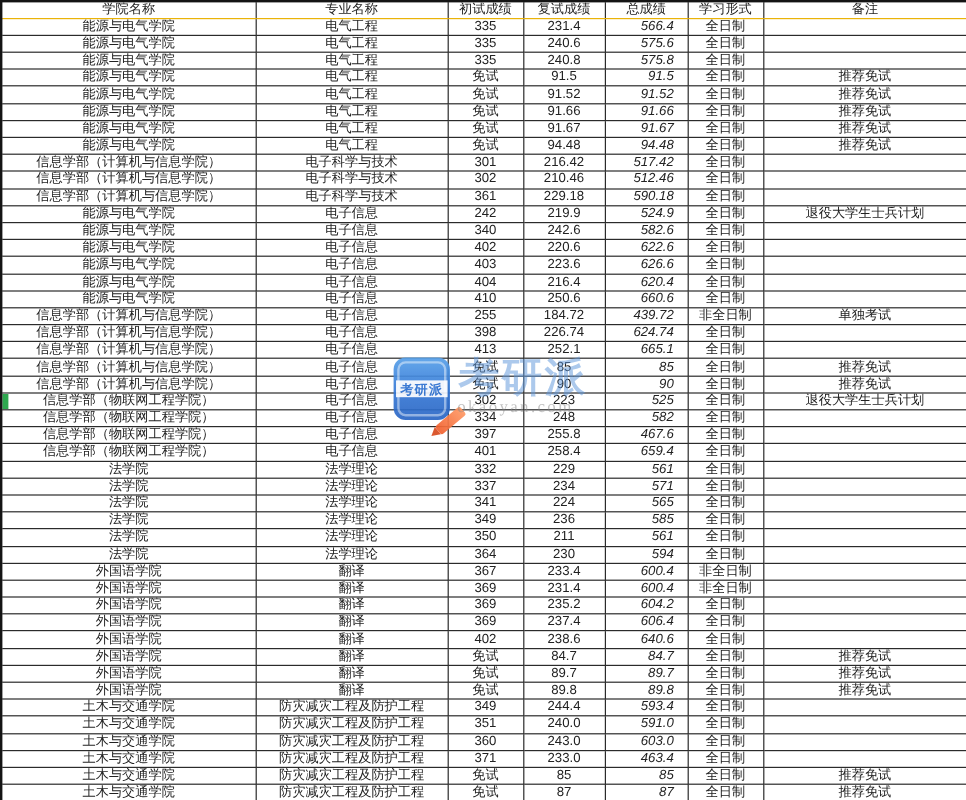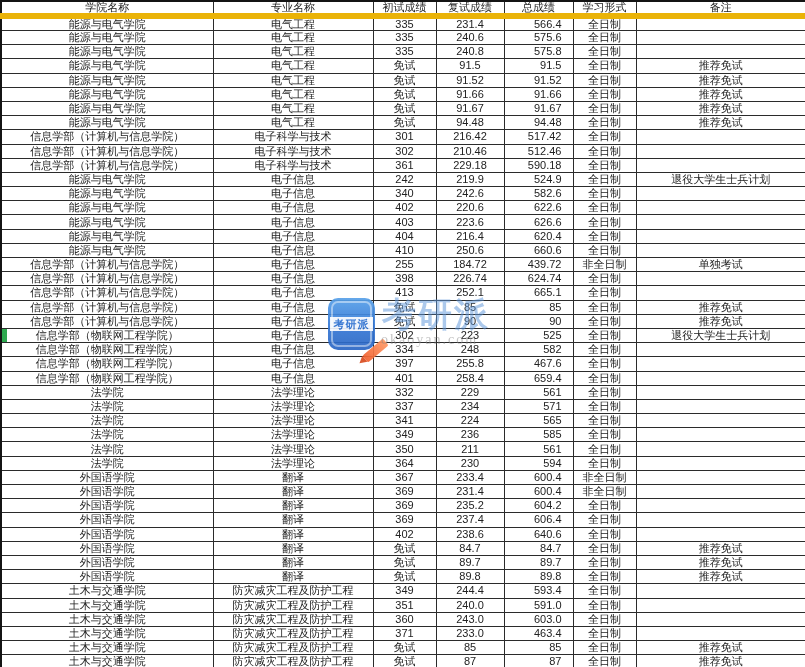--- a/index.html
+++ b/index.html
@@ -6,22 +6,22 @@
   body{font-family:"Liberation Sans","DejaVu Sans",sans-serif;}
   #stage{position:relative;width:805px;height:667px;overflow:hidden;background:#fff;}
 
   table{width:805px;border-collapse:collapse;table-layout:fixed;
         border:2px solid #141414;}
   tr{height:14.19px;}
   th,td{border:1px solid #2b2b2b;padding:0 2px;
         font-size:11px;line-height:1;color:#222;
         text-align:center;vertical-align:middle;
         white-space:nowrap;overflow:hidden;font-weight:normal;}
-  thead th{border-bottom:6px solid #eab308;margin-left:18px;}
-  td.col-total{text-align:right;padding-right:11px;}
+  thead th{border-bottom:1px solid #eab308;margin-left:18px;}
+  td.col-total{text-align:right;padding-right:11px;font-style:italic;}
   tr.selected td:first-child{box-shadow:inset 5px 0 0 0 var(--sel,#2EA84F);}
 
   
   .wm{position:absolute;left:328px;top:292px;width:210px;height:76px;
       z-index:3;pointer-events:none;}
   .wm-logo{position:absolute;left:0;top:6px;width:47px;height:52px;
       border-radius:10px;opacity:.92;
       background:linear-gradient(180deg,#58a1e9 0%,#3578d6 55%,#2b66c4 100%);}
   .wm-logo:before{content:"";position:absolute;left:3px;top:3px;right:3px;bottom:3px;
       border:2px solid rgba(255,255,255,.45);border-radius:7px;}

